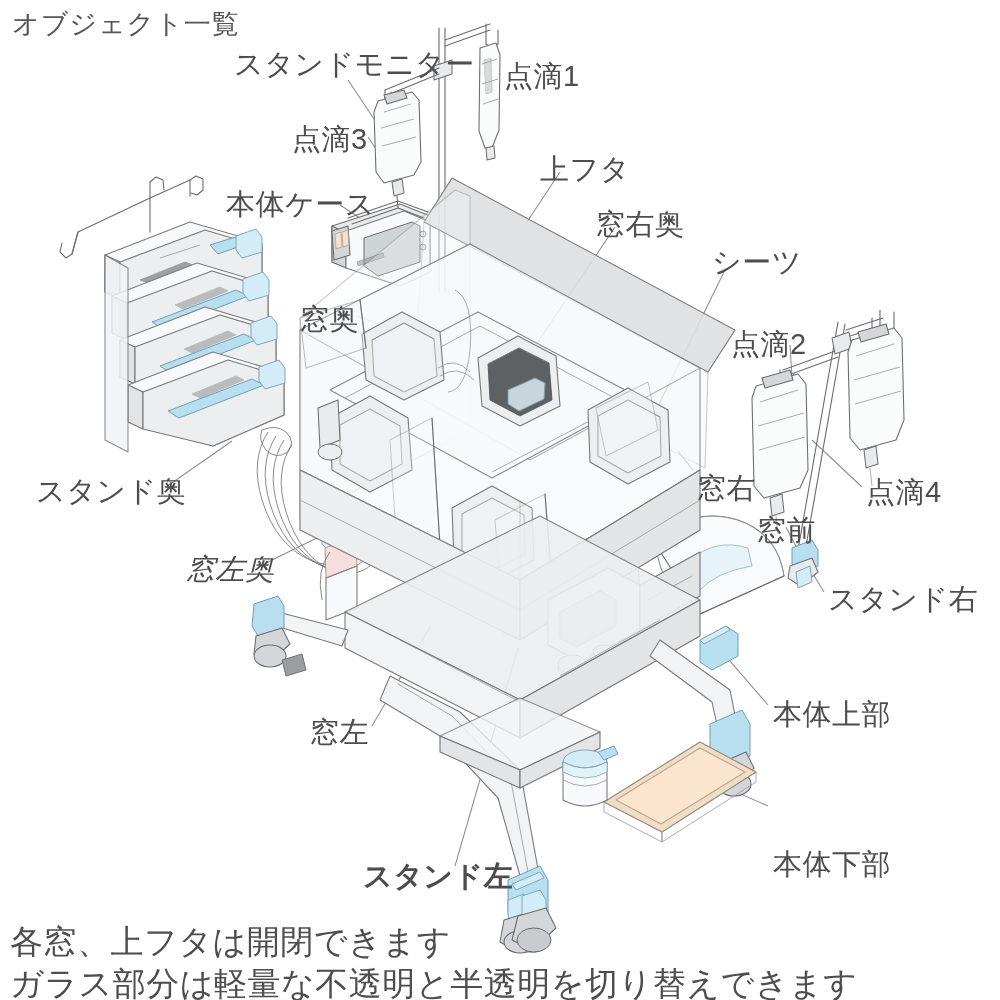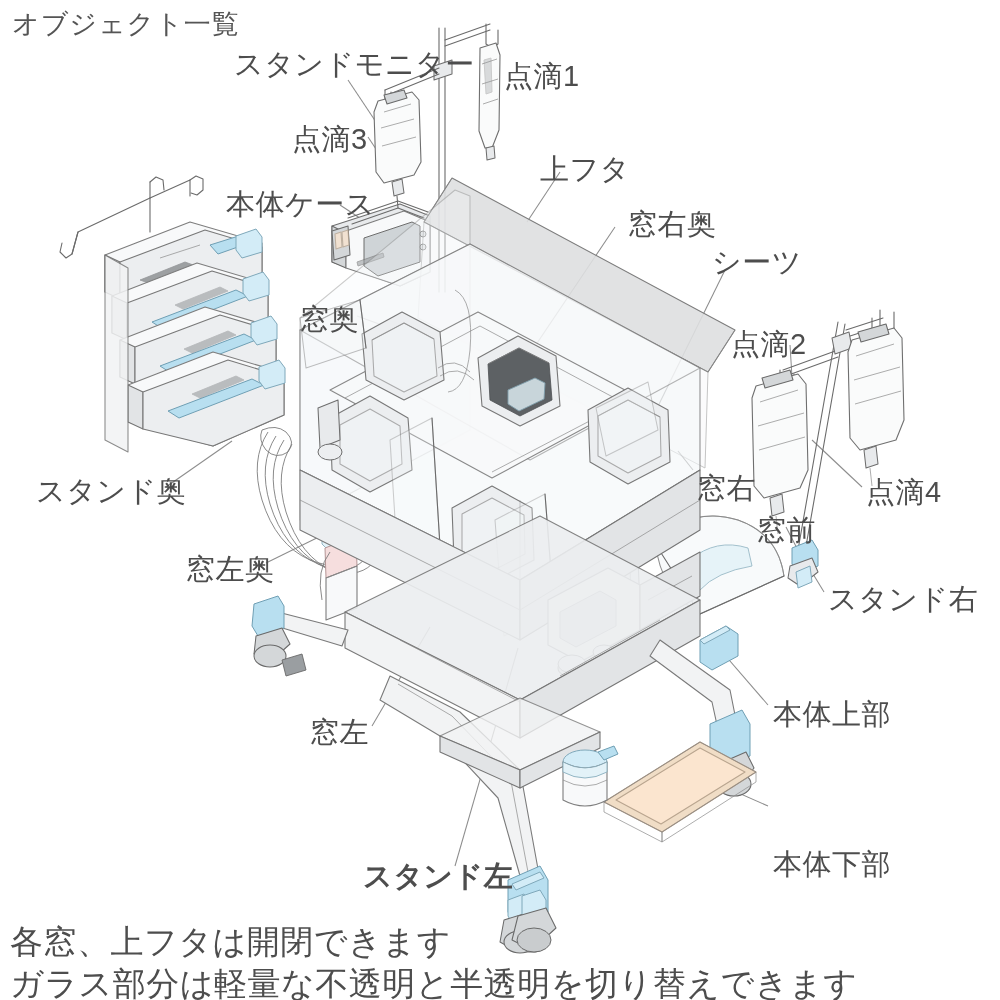--- a/index.html
+++ b/index.html
@@ -398,29 +398,29 @@
 
   </svg>
 
   <div class="title">オブジェクト一覧</div>
 
   <div class="lbl" id="L0" style="left: 234px; top: 50px;">スタンドモニター</div>
   <div class="lbl" id="L1" style="left: 504px; top: 62px;">点滴1</div>
   <div class="lbl" id="L2" style="left: 292px; top: 125px;">点滴3</div>
   <div class="lbl" id="L3" style="left: 540px; top: 155px;">上フタ</div>
   <div class="lbl" id="L4" style="left: 226px; top: 190px;">本体ケース</div>
-  <div class="lbl" id="L5" style="left: 628px; top: 210px; font-family: Liberation Serif, serif;">窓右奥</div>
+  <div class="lbl" id="L5" style="left: 596px; top: 210px; font-family: Liberation Serif, serif;">窓右奥</div>
   <div class="lbl" id="L6" style="left: 712px; top: 248px;">シーツ</div>
   <div class="lbl" id="L7" style="left: 300px; top: 305px;">窓奥</div>
   <div class="lbl" id="L8" style="left: 731px; top: 330px;">点滴2</div>
   <div class="lbl" id="L9" style="left: 36px; top: 477px;">スタンド奥</div>
   <div class="lbl" id="L10" style="left: 697px; top: 474px;">窓右</div>
   <div class="lbl" id="L11" style="left: 866px; top: 478px;">点滴4</div>
   <div class="lbl" id="L12" style="left: 757px; top: 516px;">窓前</div>
-  <div class="lbl" id="L13" style="left: 186px; top: 555px;">窓左奥</div>
+  <div class="lbl" id="L13" style="left: 186px; top: 555px; font-style: italic;">窓左奥</div>
   <div class="lbl" id="L14" style="left: 828px; top: 585px;">スタンド右</div>
   <div class="lbl" id="L15" style="left: 773px; top: 700px;">本体上部</div>
   <div class="lbl" id="L16" style="left: 310px; top: 718px;">窓左</div>
   <div class="lbl" id="L17" style="left: 773px; top: 802px; margin-top: 48px;">本体下部</div>
   <div class="lbl" id="L18" style="left: 363px; top: 862px; font-weight: bold;">スタンド左</div>
 
   <div class="note" style="left:10px;top:920px;">各窓、上フタは開閉できます</div>
   <div class="note" style="left:10px;top:962px;">ガラス部分は軽量な不透明と半透明を切り替えできます</div>
 
 </div>

